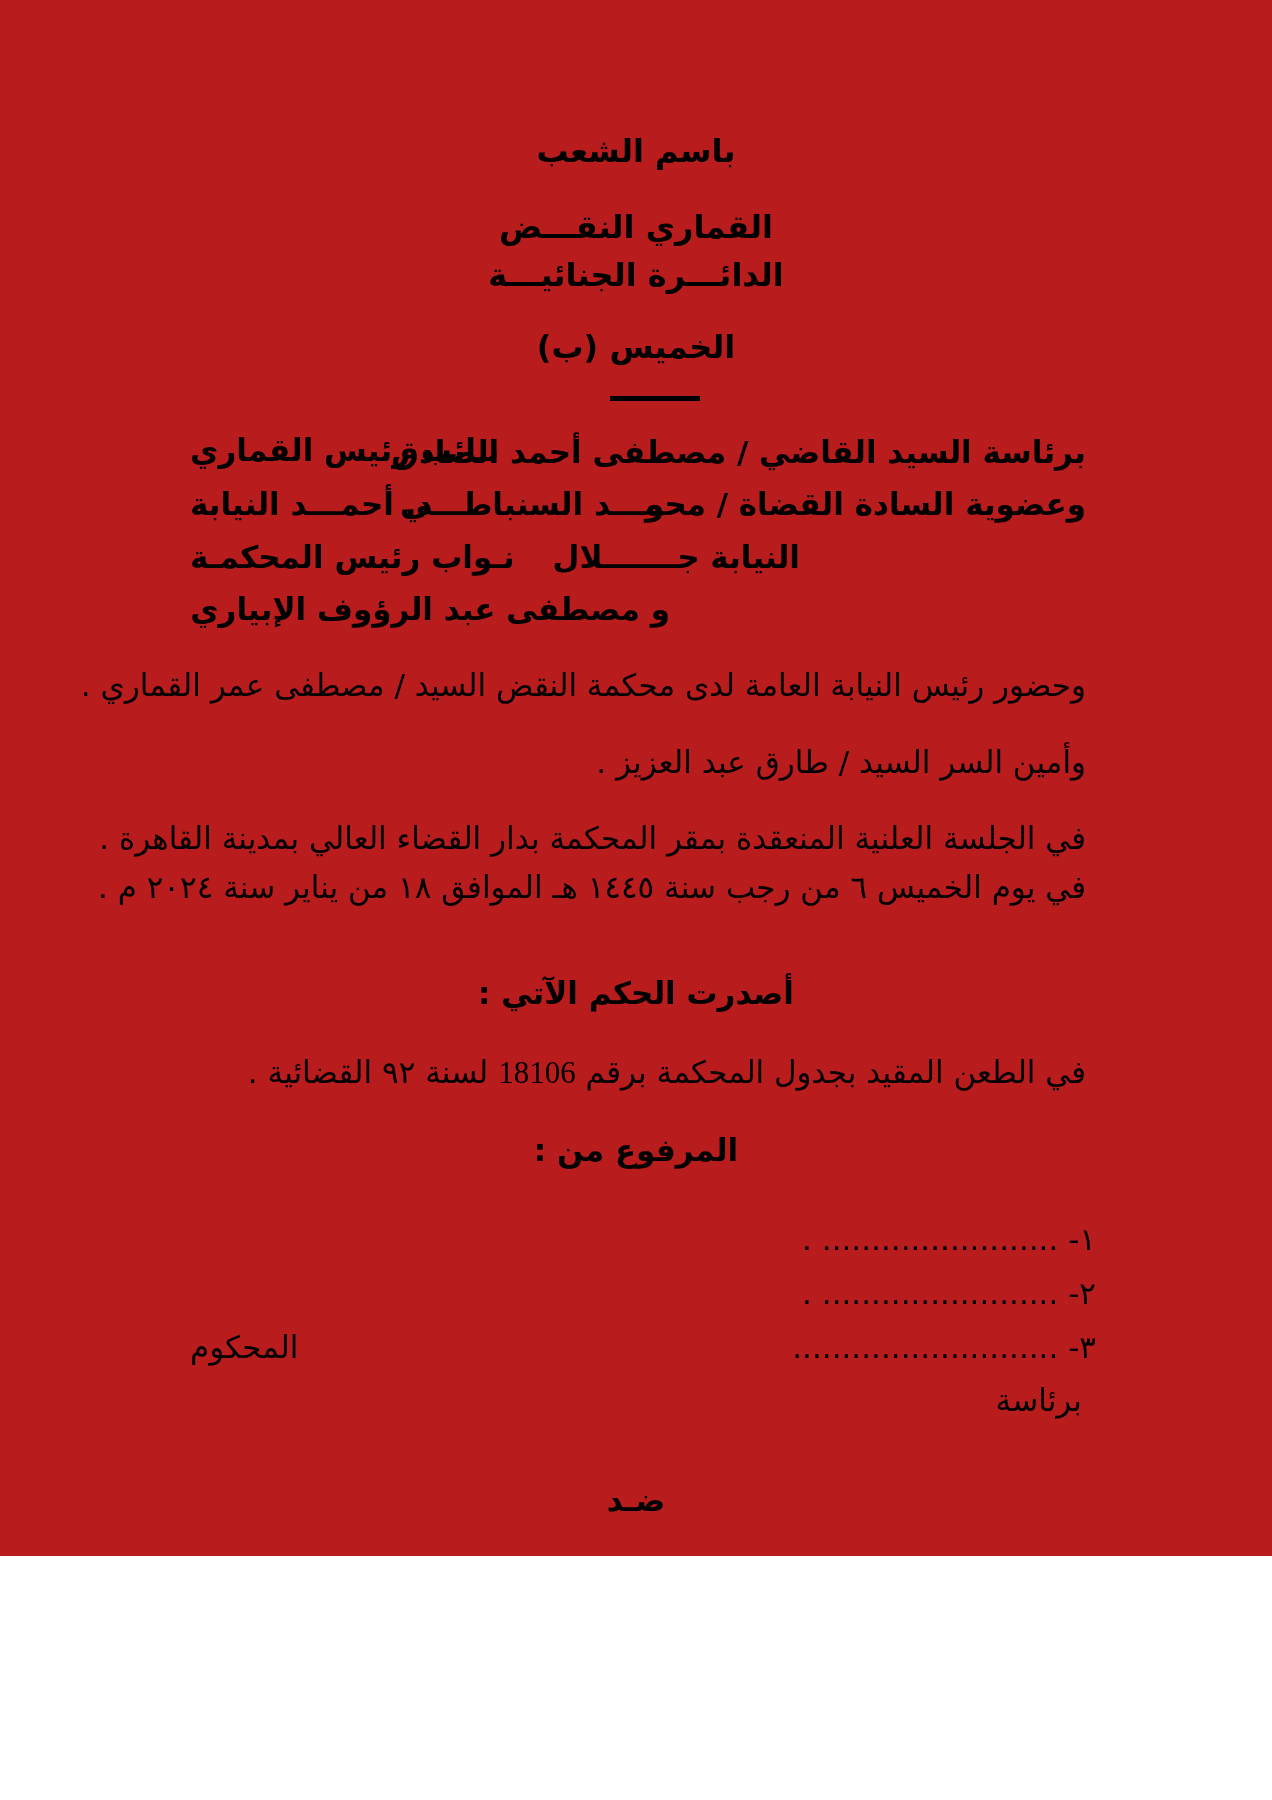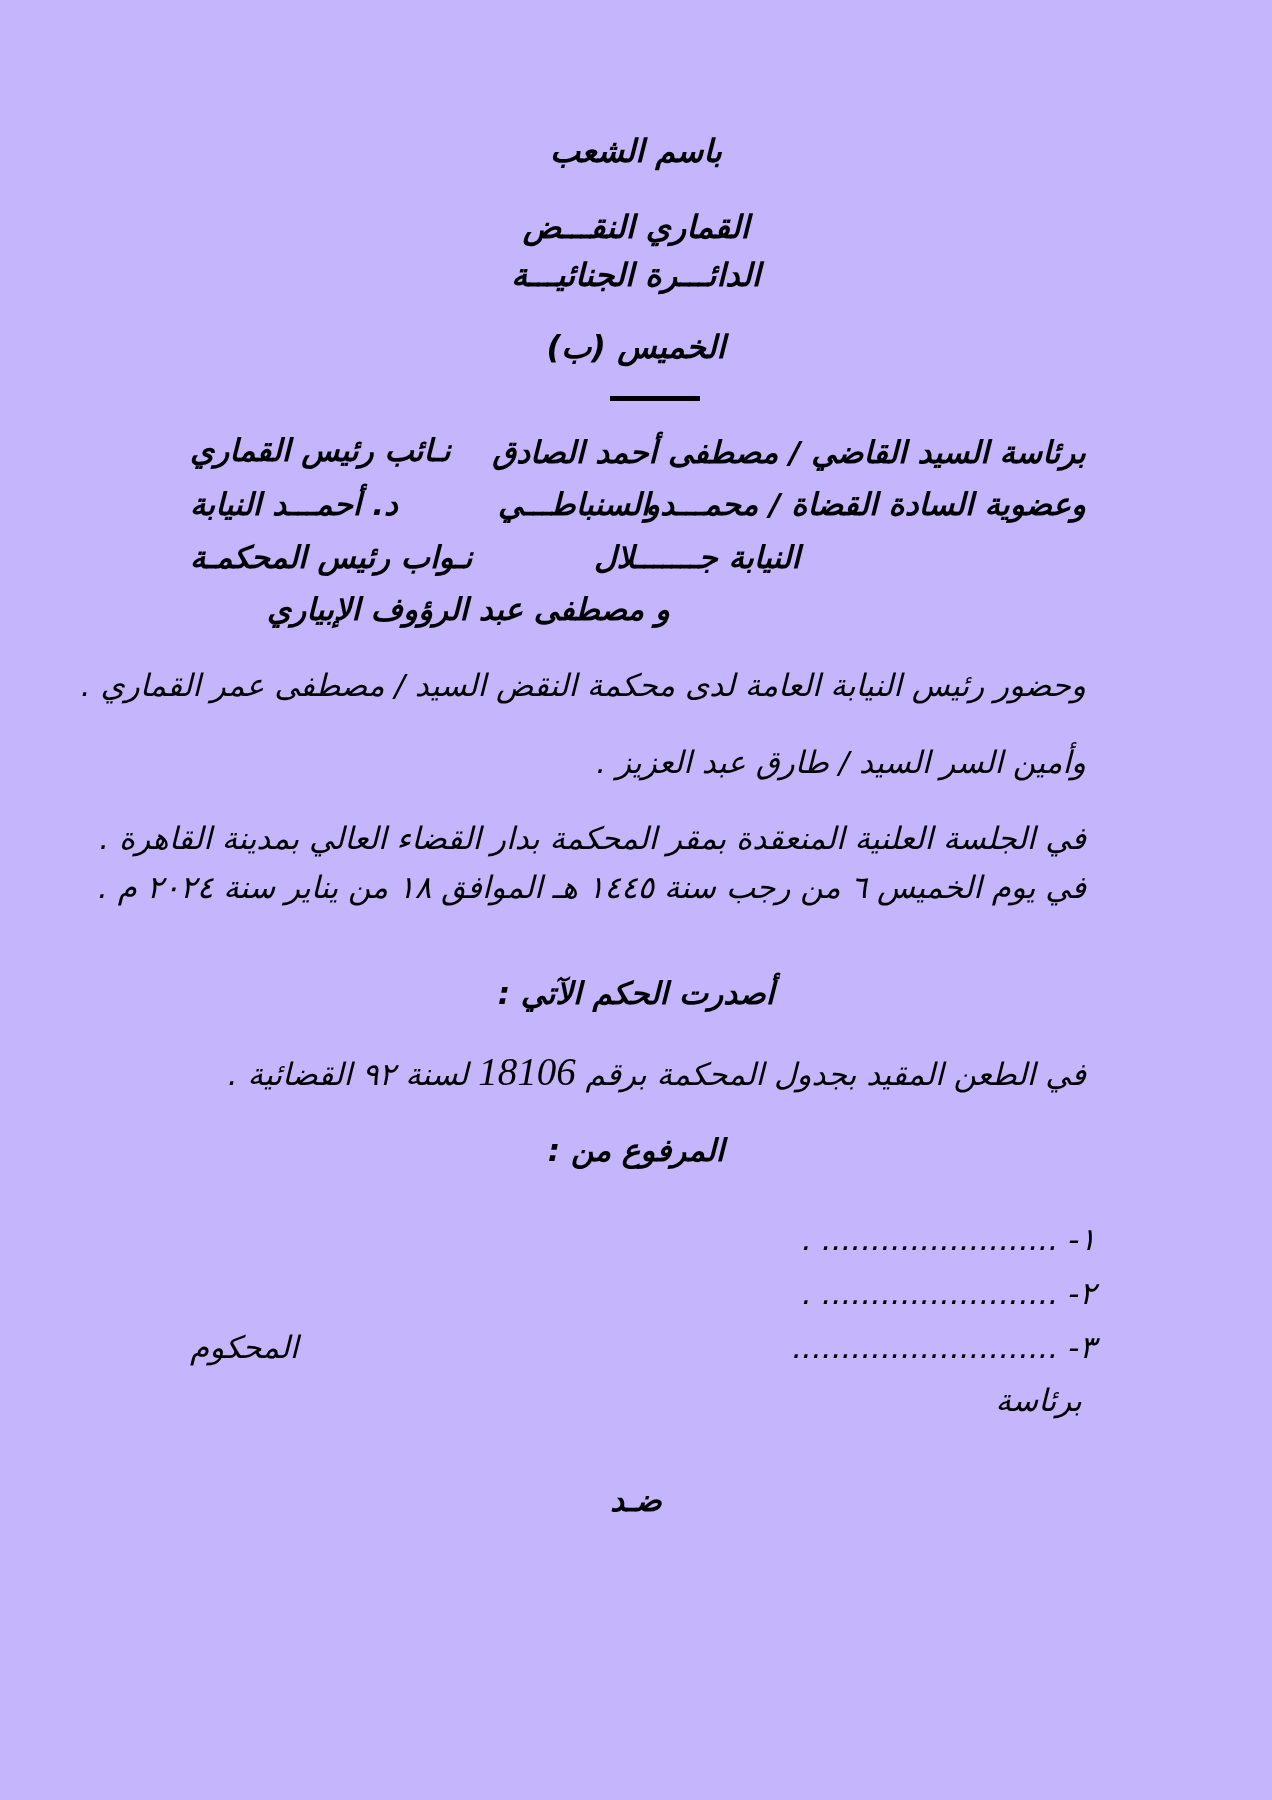--- a/index.html
+++ b/index.html
@@ -3,27 +3,26 @@
 <meta charset="utf-8">
 <style>
   html, body {
     margin: 0;
     padding: 0;
     background: #ffffff;
   }
   #page {
     position: relative;
     width: 1272px;
-    height: 1800px;
-    background: #c4b5fd;
+    height: 1556px;
+    background: #b91c1c;
     direction: rtl;
     font-family: "DejaVu Sans", sans-serif;
     color: #000000;
     overflow: hidden;
-    font-style: italic;
   }
   .abs {
     position: absolute;
     white-space: nowrap;
     font-size: 31px;
     line-height: 46px;
   }
   .center {
     left: 0;
     right: 0;
@@ -35,21 +34,21 @@
   .rule {
     position: absolute;
     top: 396px;
     left: 610px;
     width: 90px;
     height: 5px;
     background: #000000;
   }
   .latin-num {
     font-family: "Liberation Serif", serif;
-    font-size: 39px;
+    font-size: 31px;
   }
   .dots { letter-spacing: 1px; }
 </style>
 </head>
 <body>
 
 <div id="page">
 
   <div class="abs center b hdr" style="top:128px">باسم الشعب</div>
   <div class="abs center b hdr" style="top:204px">القماري النقـــض</div>

